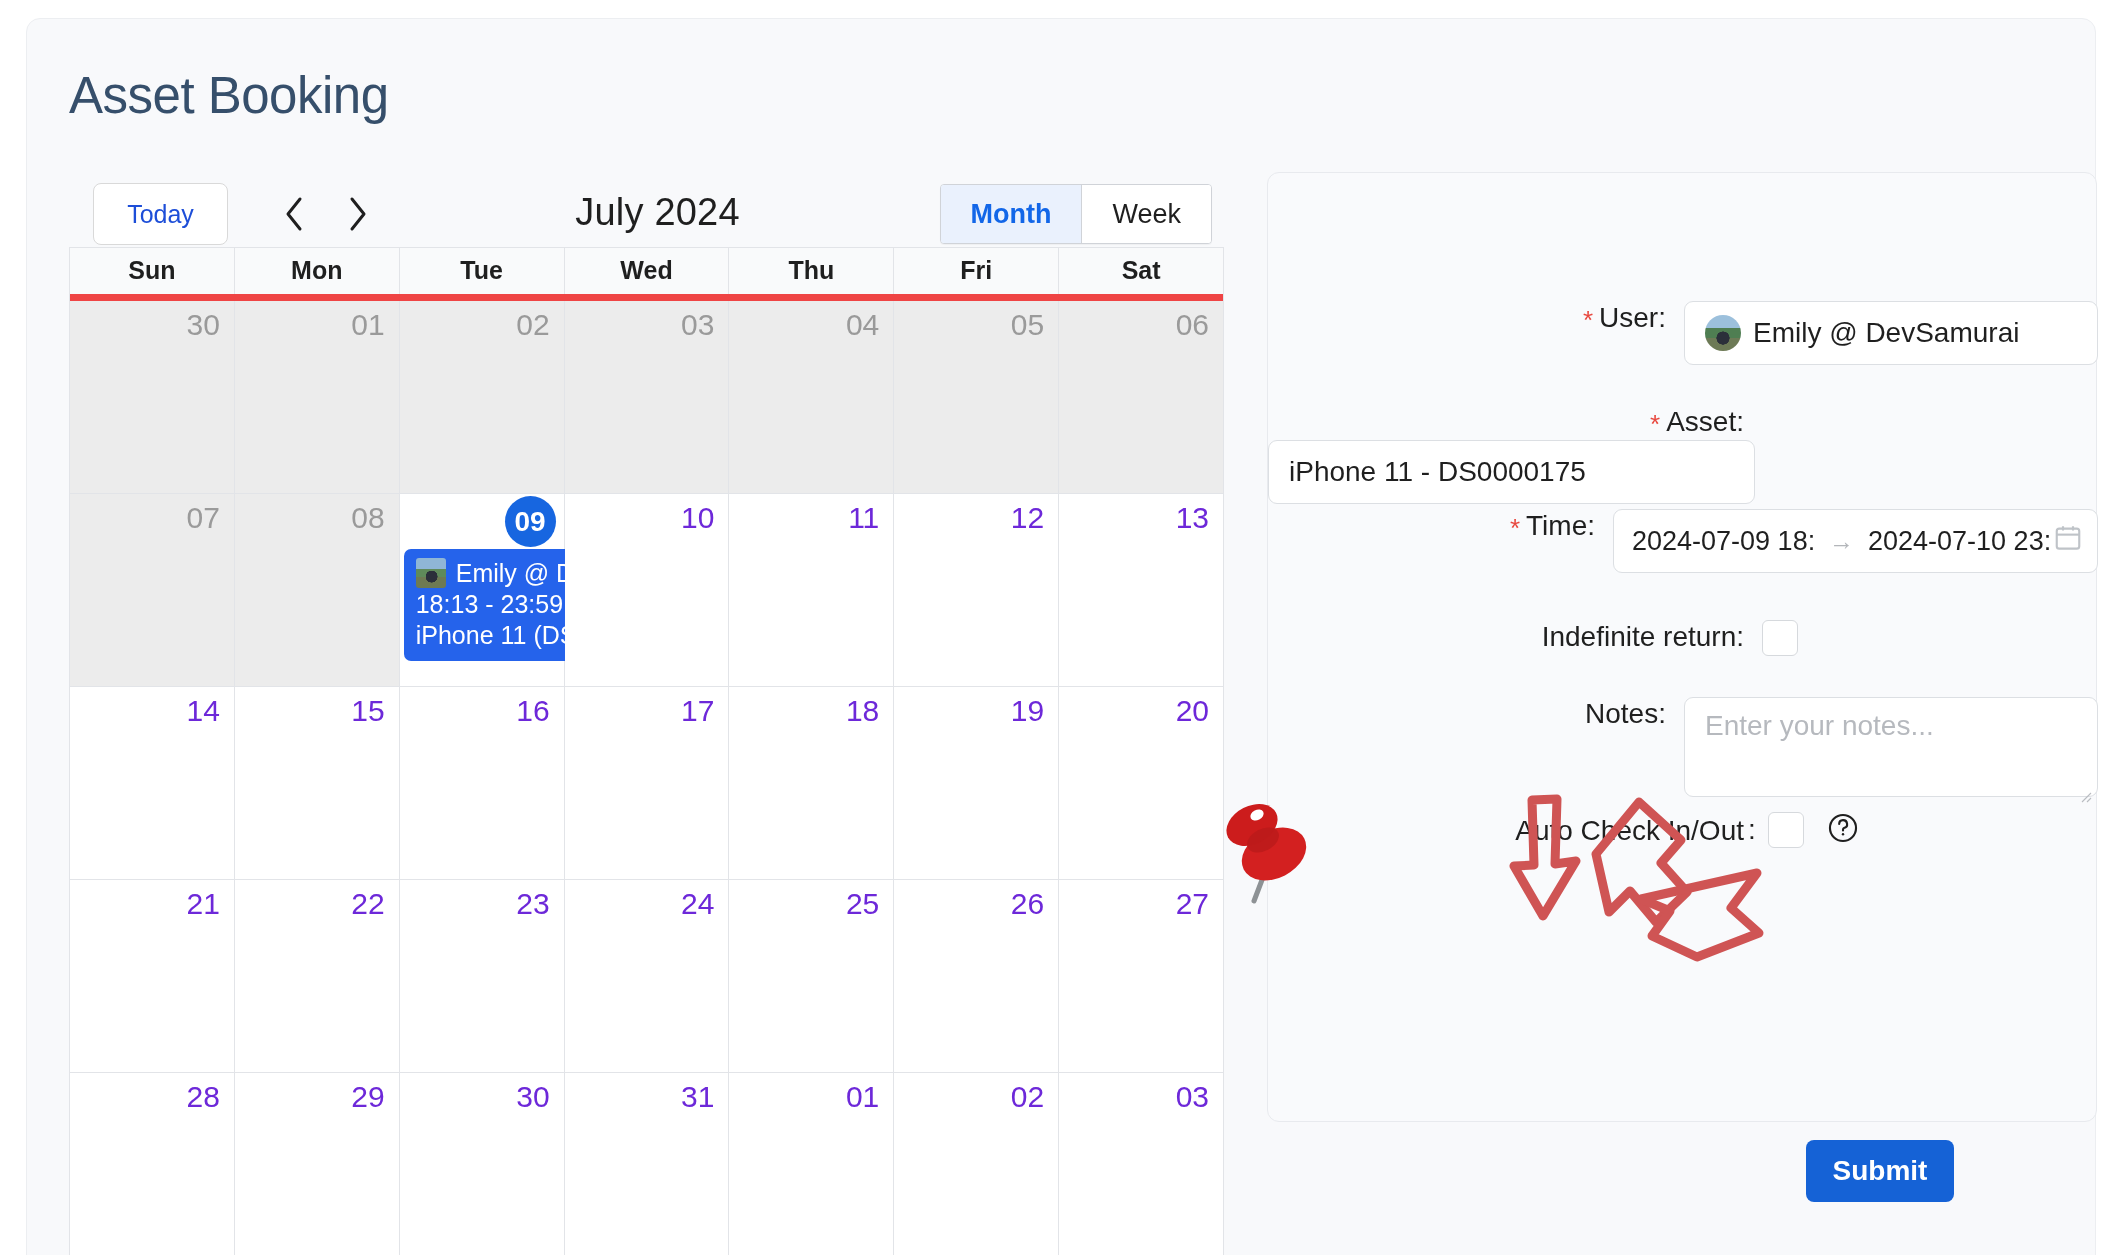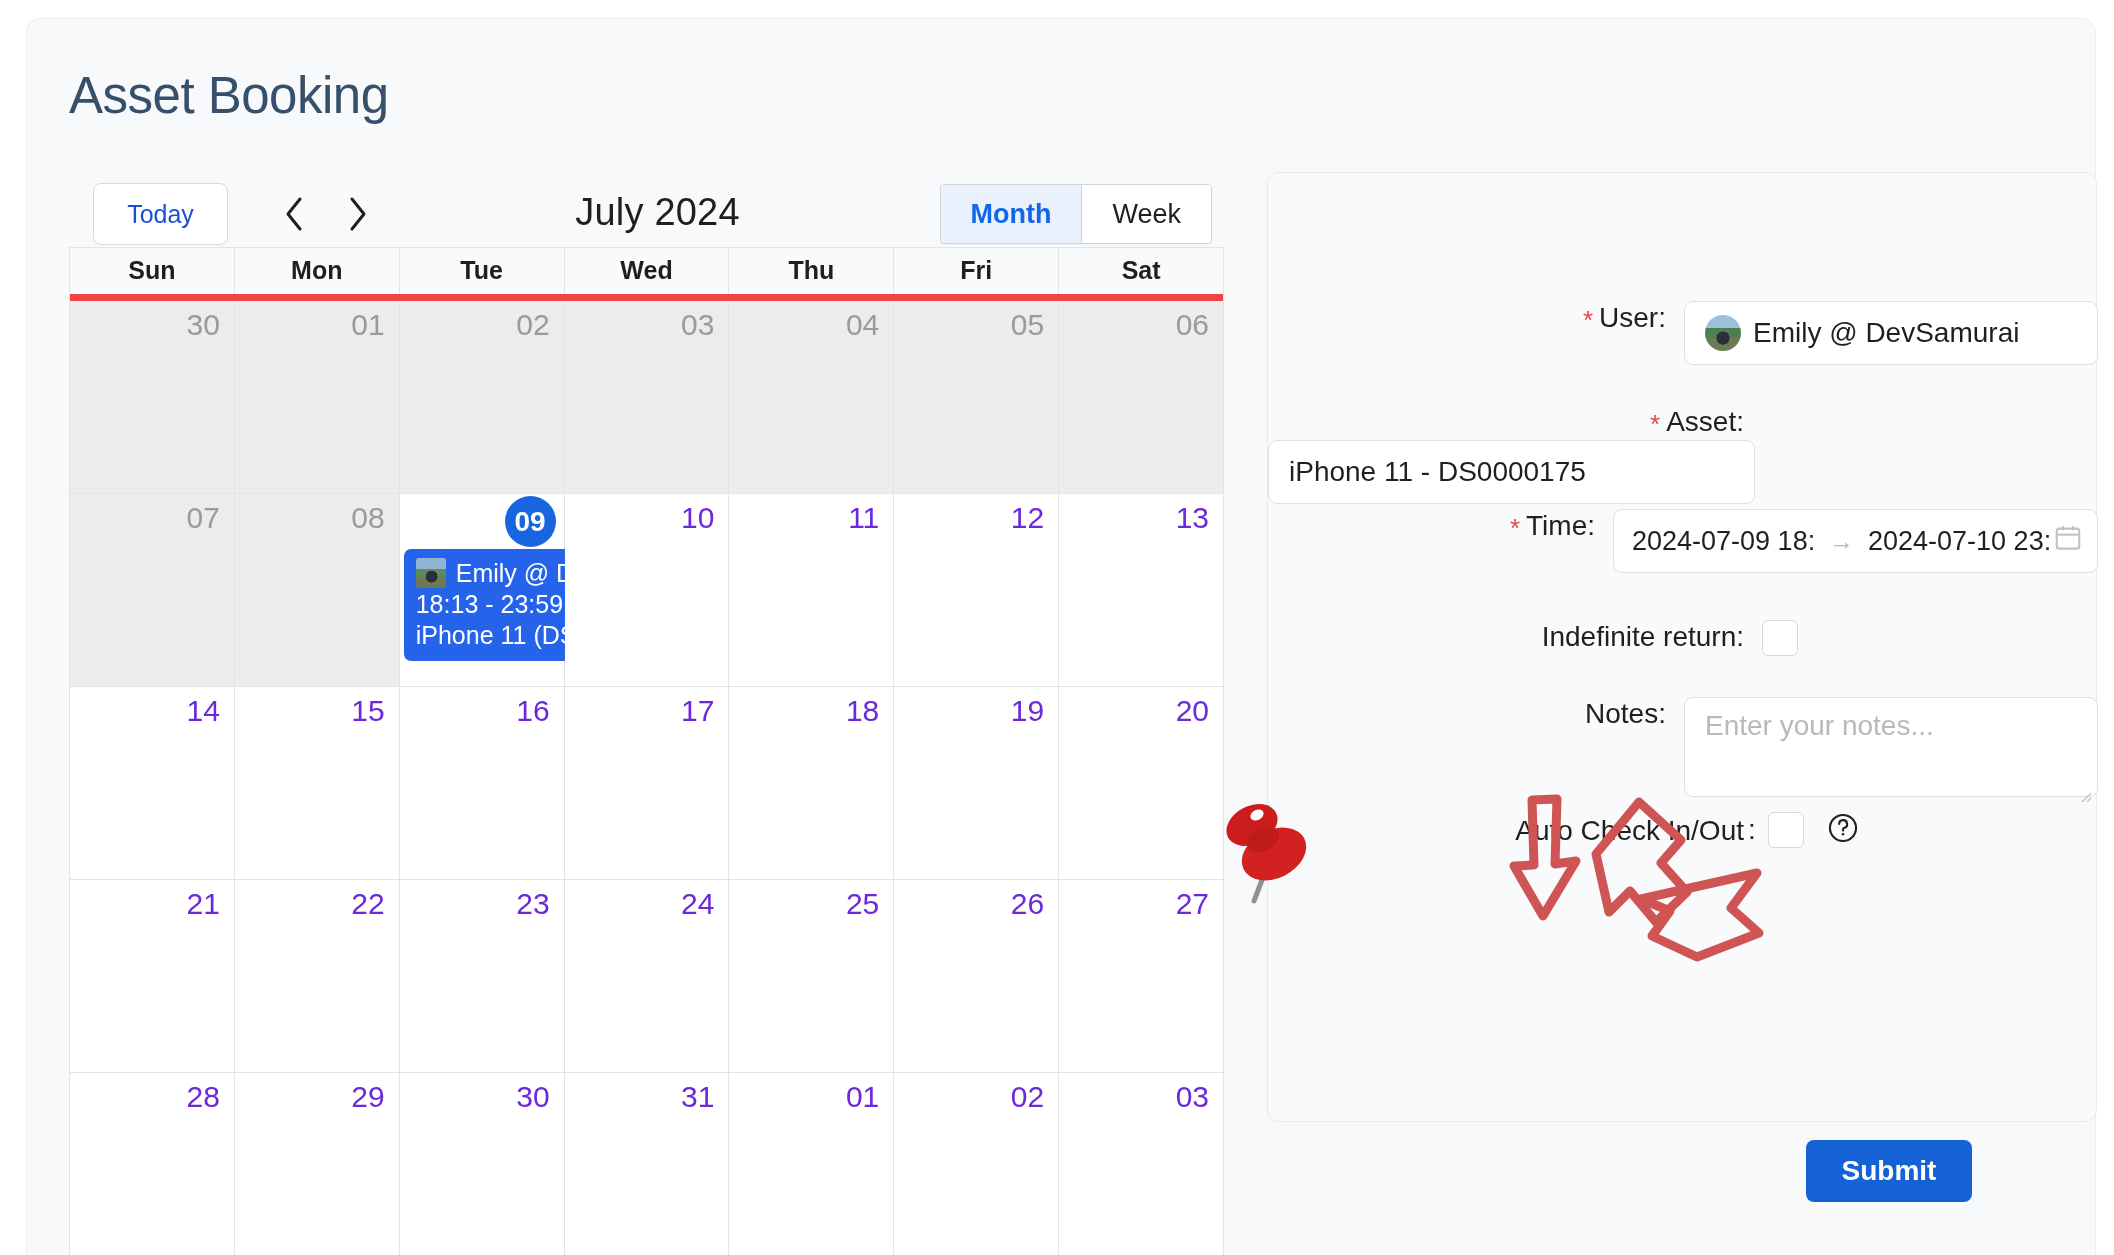--- a/index.html
+++ b/index.html
@@ -353,21 +353,21 @@
     bottom: 4px;
     width: 14px;
     height: 14px;
   }
   .help-ic { margin-left: 22px; cursor: pointer; flex: none; }
 
   .btn-submit {
     position: absolute;
     left: 538px;
     top: 967px;
-    width: 166px;
+    width: 148px;
     height: 62px;
     background: #1562d6;
     border: none;
     border-radius: 8px;
     color: #ffffff;
     font-size: 28px;
     font-weight: bold;
     cursor: pointer;
     font-family: "Liberation Sans", sans-serif;
   }

